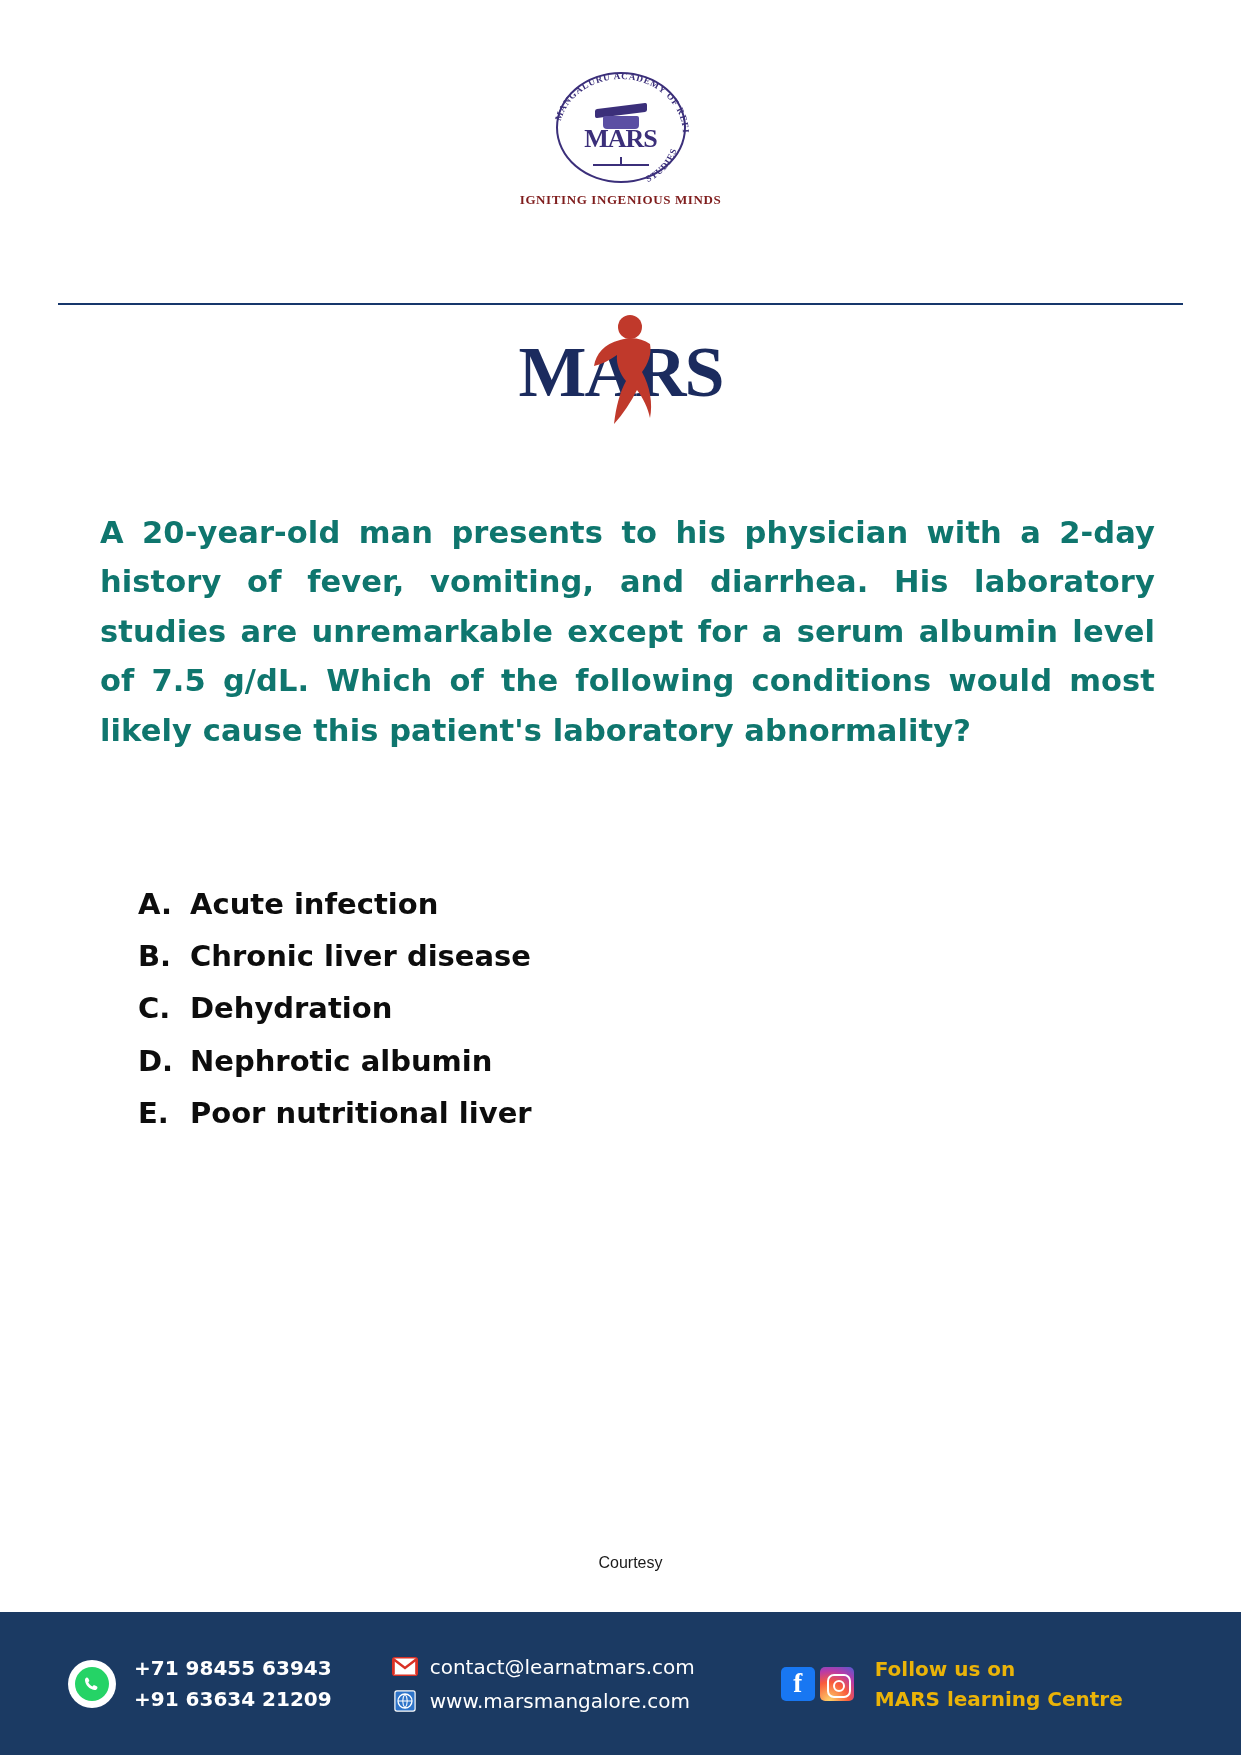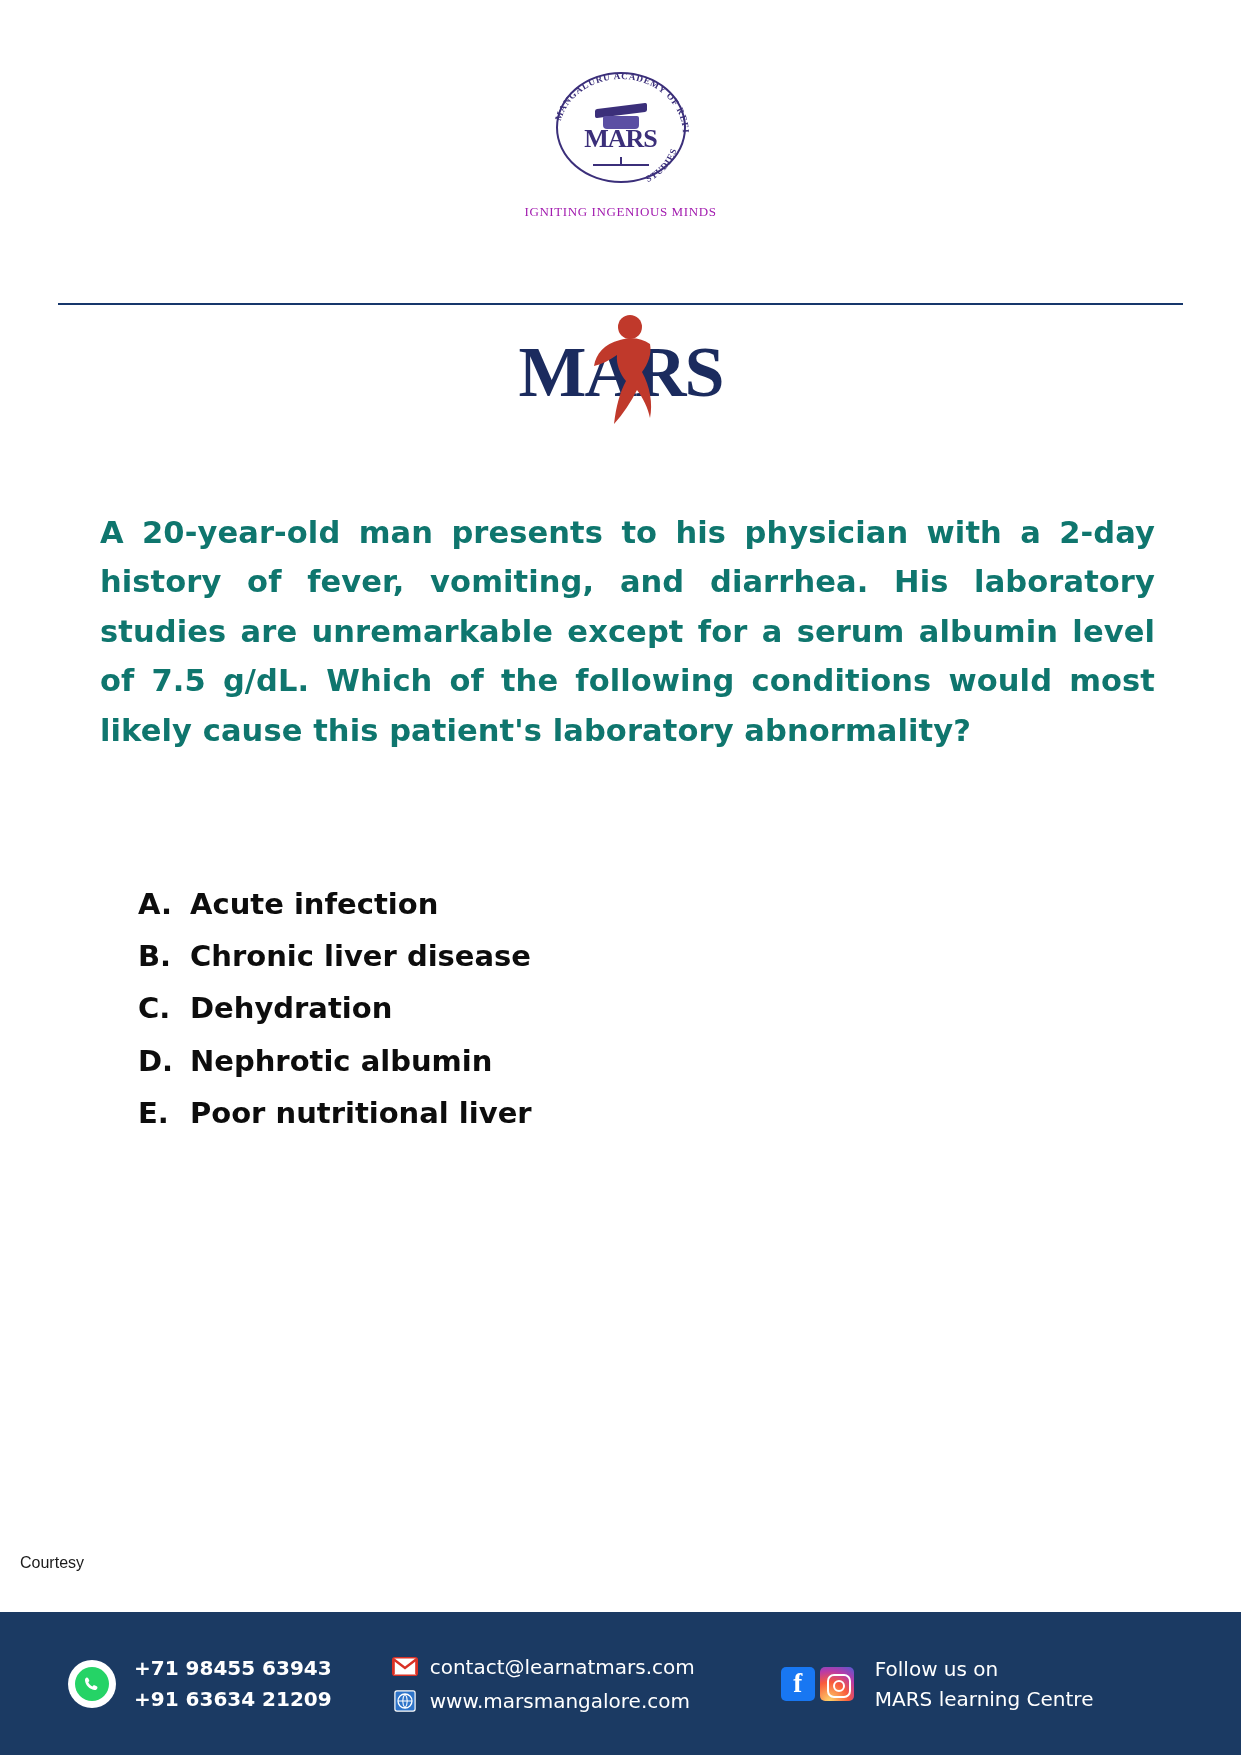--- a/index.html
+++ b/index.html
@@ -94,26 +94,26 @@
   .seal-base:before {
     content: "";
     position: absolute;
     left: 50%;
     top: -9px;
     transform: translateX(-50%);
     width: 2px; height: 9px;
     background: #3b2f7a;
   }
   .tagline {
-    margin-top: 14px;
+    margin-top: 2px;
     font-family: "Liberation Serif", serif;
-    font-weight: normal;
+    font-weight: bold;
     font-size: 13px;
     letter-spacing: 0.6px;
-    color: #a21caf;
+    color: #7f1d1d;
   }
 
   
   .header-row {
     position: absolute;
     top: 258px;
     left: 58px;
     width: 1125px;
     display: flex;
     justify-content: space-between;
@@ -195,20 +195,21 @@
   }
   .opt { display: flex; }
   .opt .lbl { width: 52px; flex: none; }
 
   
   .courtesy {
     position: absolute;
     top: 1551px;
     left: 0;
     width: 100%;
+    text-align: center;
     font-family: "Liberation Sans", sans-serif;
     font-size: 16px;
     color: #1a1a1a;
     line-height: 1.45;
     padding-left: 20px;
   }
 
   
   .footer {
     position: absolute;
@@ -273,23 +274,23 @@
     width: 20px; height: 20px;
     border: 2.5px solid #fff; border-radius: 7px;
   }
   .sq.ig:after {
     content: "";
     position: absolute; left: 13px; top: 13px;
     width: 8px; height: 8px;
     border: 2.5px solid #fff; border-radius: 50%;
   }
   .social-text {
-    color: #ffffff;
+    color: #eab308;
     font-family: "DejaVu Sans", sans-serif;
-    font-weight: normal;
+    font-weight: bold;
     font-size: 20px;
     line-height: 1.5;
   }
 </style>
 </head>
 <body>
 
 <div class="page">
 
   <div class="top-logo">

